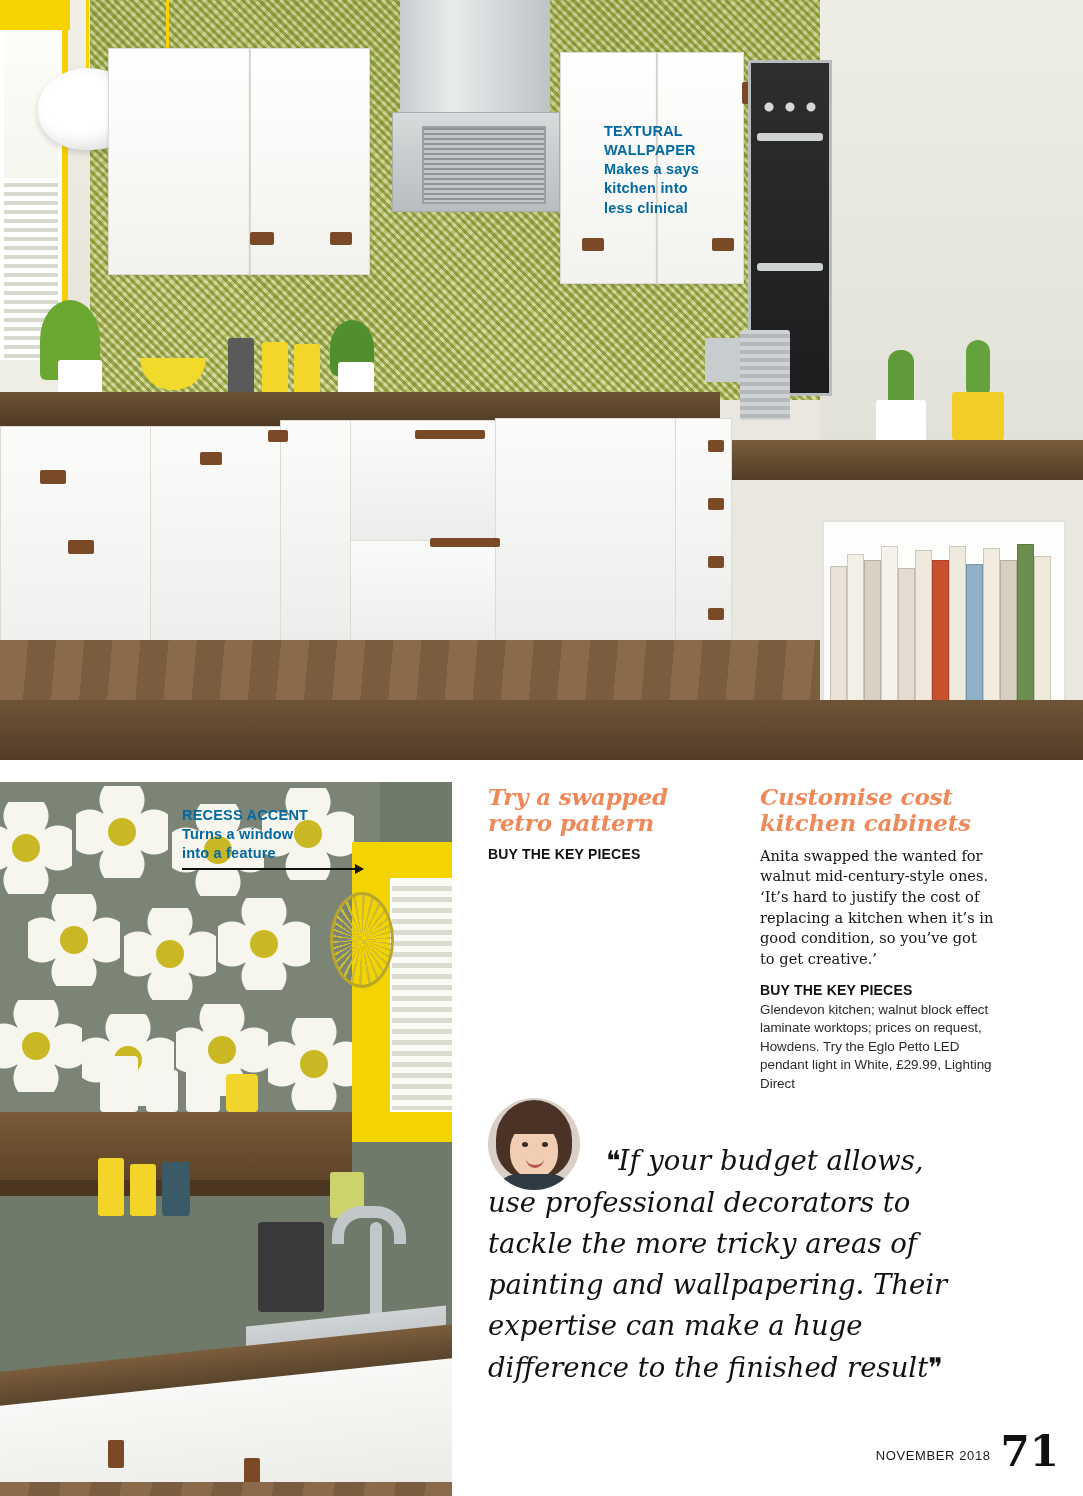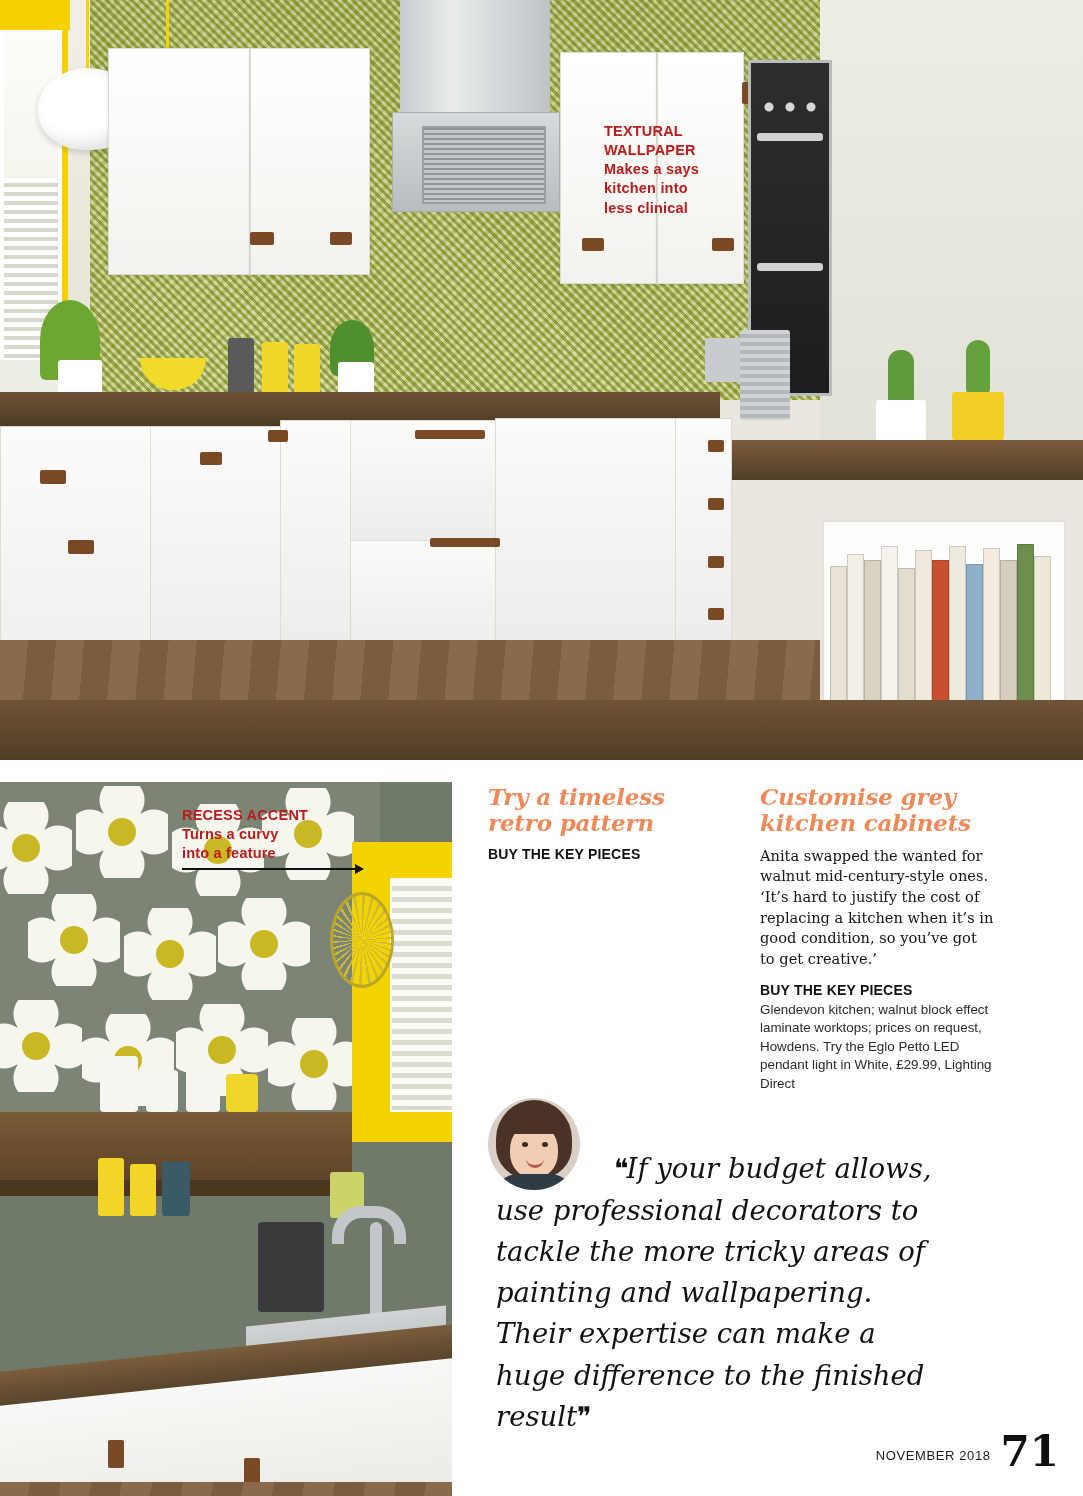--- a/index.html
+++ b/index.html
@@ -166,21 +166,21 @@
   .hero .toaster{ left:705px; top:338px; width:50px; height:44px; background:#c9ccce;}
   .hero .cactus1{ left:888px; top:350px; width:26px; height:62px; background:#5f9b3a; border-radius:12px;}
   .hero .potC{ left:876px; top:400px; width:50px; height:44px; background:#fff;}
   .hero .cactus2{ left:966px; top:340px; width:24px; height:60px; background:#63a23d; border-radius:12px;}
   .hero .potD{ left:952px; top:392px; width:52px; height:48px; background:#f2cf27;}
   .hero .bin{ left:740px; top:330px; width:50px; height:90px; background: repeating-linear-gradient(180deg,#cfd3d4 0 4px,#b4b8ba 4px 8px);}
 
   
   .callout {
     position: absolute;
-    color: #b91c1c;
+    color: #0369a1;
     font-weight: bold;
     font-size: 14.5px;
     line-height: 1.32;
     letter-spacing: .2px;
   }
   .callout .cap { text-transform: uppercase; }
   #hero-callout { left: 604px; top: 122px; width: 170px; }
 
   
   .photo2 {
@@ -343,21 +343,21 @@
   }
   #learned .avatar .shoulders {
     position:absolute; left:6px; top:76px; width:80px; height:24px; background:#2f3a44; border-radius:40px 40px 0 0;
   }
   #learned h2 {
     position:absolute; left: 118px; top: 4px; margin:0;
     font-family:"Liberation Sans", sans-serif;
     font-size: 27px; font-weight: bold; letter-spacing:.2px; color:#111;
   }
   #learned .quote {
-    margin: 8px; padding: 0;
+    margin: 0; padding: 0;
     font-family: "DejaVu Serif", serif;
     font-style: italic;
     font-size: 27.5px;
     line-height: 1.5;
     color: #111;
     text-indent: 118px;
     padding-top: 42px;
   }
   #learned .qmark {
     font-style: normal;
@@ -523,36 +523,36 @@
   </div>
   <div class="handle" style="left:108px;top:658px;width:16px;height:28px;"></div>
 
   <div class="handle" style="left:244px;top:676px;width:16px;height:28px;"></div>
 
   <div class="floor"></div>
 </div>
 
 <div class="callout" id="photo2-callout">
   <div class="cap">RECESS ACCENT</div>
-  <div>Turns a curvy</div>
+  <div>Turns a window</div>
   <div>into a feature</div>
   <div class="leader"></div>
 </div>
 
 <div class="col" id="col-1">
   <h2>
-    <span>Try a timeless</span><br>
+    <span>Try a swapped</span><br>
     <span>retro pattern</span>
   </h2>
   <h3>BUY THE KEY PIECES</h3>
 </div>
 
 <div class="col" id="col-2">
   <h2>
-    <span>Customise grey</span><br>
+    <span>Customise cost</span><br>
     <span>kitchen cabinets</span>
   </h2>
   <p class="body">Anita swapped the wanted for walnut mid-century-style ones. ‘It’s hard to justify the cost of replacing a kitchen when it’s in good condition, so you’ve got to get creative.’</p>
   <h3>BUY THE KEY PIECES</h3>
   <p class="key">Glendevon kitchen; walnut block effect laminate worktops; prices on request, Howdens. Try the Eglo Petto LED pendant light in White, £29.99, Lighting Direct</p>
 </div>
 
 <div id="learned">
   <div class="avatar">
     <div class="hair"></div>

